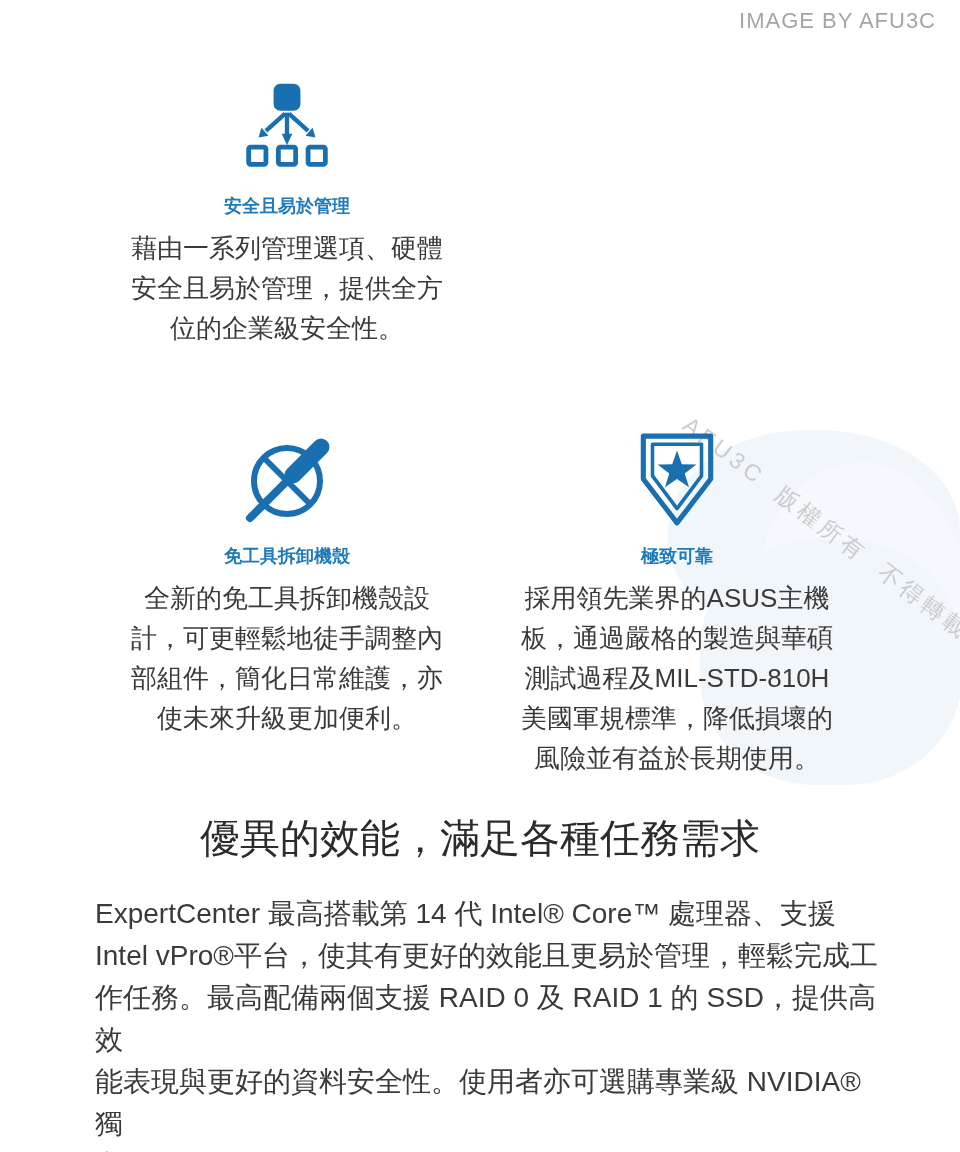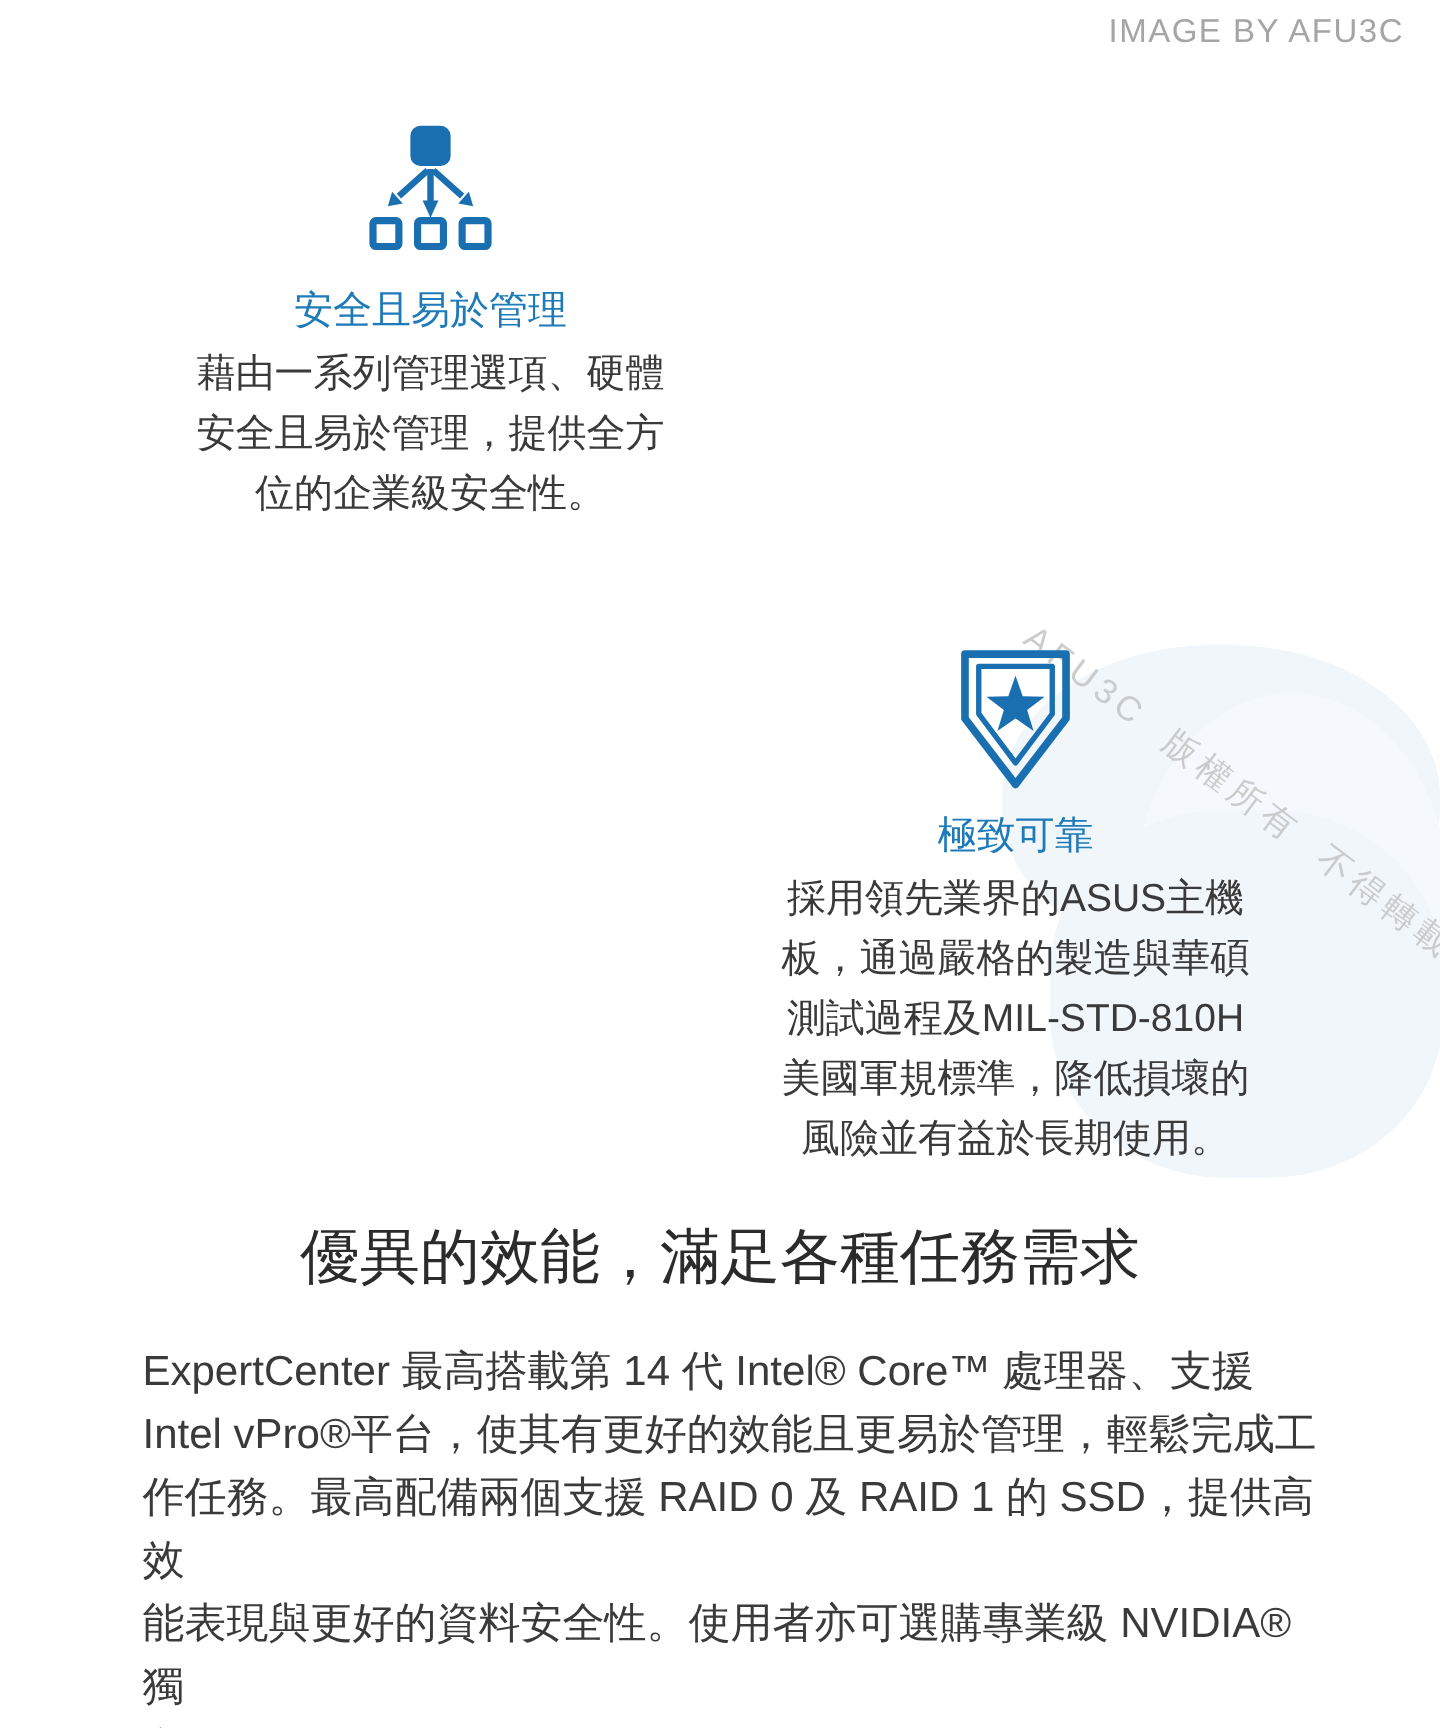--- a/index.html
+++ b/index.html
@@ -32,21 +32,21 @@
 
   
   .card{position:absolute;width:390px;text-align:center;}
   .card-1{left:92px;top:78px;}
   .card-2{left:482px;top:78px;}
   .card-3{left:92px;top:428px;}
   .card-4{left:482px;top:428px;}
   .card .icon-box{height:96px;display:flex;align-items:center;justify-content:center;margin-bottom:14px;color:var(--icon-blue,#1a6fb0);}
   .card-3 .icon-box,.card-4 .icon-box{height:102px;margin-bottom:8px;}
   .card h3{
-    margin:0;font-size:26px;font-weight:400;line-height:36px;
+    margin:0;font-size:18px;font-weight:700;line-height:36px;
     color:var(--accent-blue,#1e7ab8);
   }
   .card p{
     margin:4px 0 0 0;font-size:26px;font-weight:400;line-height:40px;
     color:var(--text-dark,#3a3a3a);white-space:pre-line;
   }
 
   
   .perf-heading{
     position:absolute;left:0;right:0;top:810px;text-align:center;
@@ -89,20 +89,35 @@
         <rect x="70" y="70" width="18" height="18" rx="2" fill="none" stroke="currentColor" stroke-width="5"></rect>
       </svg>
     </div>
     <h3>安全且易於管理</h3>
     <p>藉由一系列管理選項、硬體
 安全且易於管理，提供全方
 位的企業級安全性。</p>
   </div>
 
 
+  <div class="card card-3">
+    <div class="icon-box">
+      <svg width="100" height="100" viewBox="0 0 100 100">
+        <circle cx="50" cy="52" r="33" fill="none" stroke="currentColor" stroke-width="6"></circle>
+        <line x1="27" y1="29" x2="73" y2="75" stroke="currentColor" stroke-width="6" stroke-linecap="round"></line>
+        <line x1="13" y1="89" x2="53" y2="49" stroke="currentColor" stroke-width="8" stroke-linecap="round"></line>
+        <line x1="56" y1="46" x2="84" y2="18" stroke="currentColor" stroke-width="17" stroke-linecap="round"></line>
+      </svg>
+    </div>
+    <h3>免工具拆卸機殼</h3>
+    <p>全新的免工具拆卸機殼設
+計，可更輕鬆地徒手調整內
+部組件，簡化日常維護，亦
+使未來升級更加便利。</p>
+  </div>
 
   <div class="card card-4">
     <div class="icon-box">
       <svg width="98" height="98" viewBox="0 0 96 96">
         <path d="M15,6 H81 V48 L48,91 L15,48 Z" fill="none" stroke="currentColor" stroke-width="5" stroke-linejoin="round"></path>
         <path d="M24,14 H72 V45 L48,77 L24,45 Z" fill="none" stroke="currentColor" stroke-width="3.5" stroke-linejoin="round"></path>
         <polygon fill="currentColor" points="48,20 52.7,33.5 67,33.8 55.6,42.5 59.8,56.2 48,48 36.2,56.2 40.4,42.5 29,33.8 43.3,33.5"></polygon>
       </svg>
     </div>
     <h3>極致可靠</h3>

